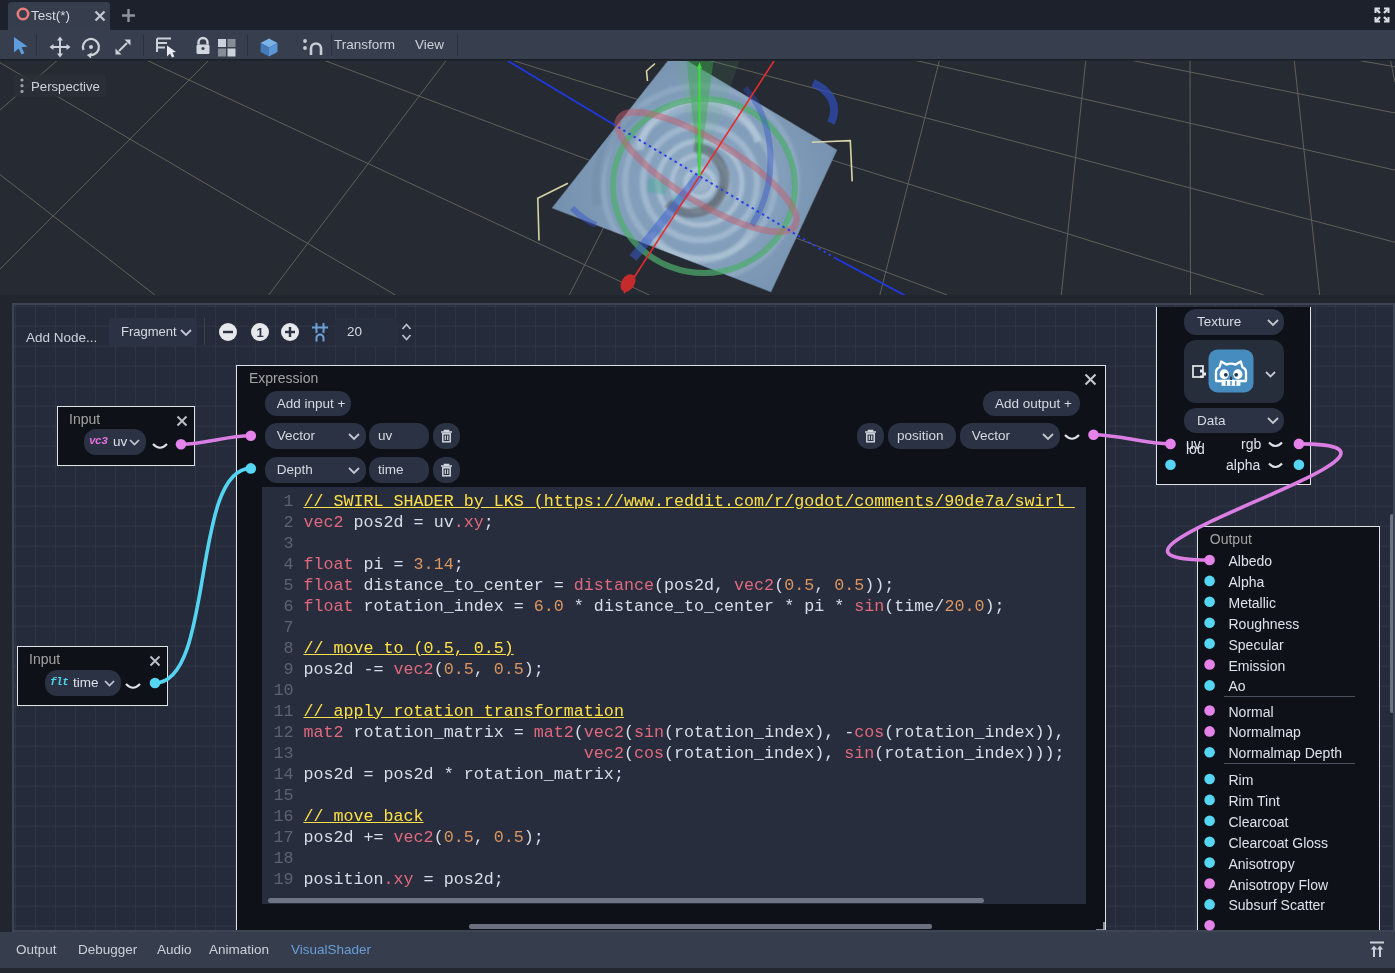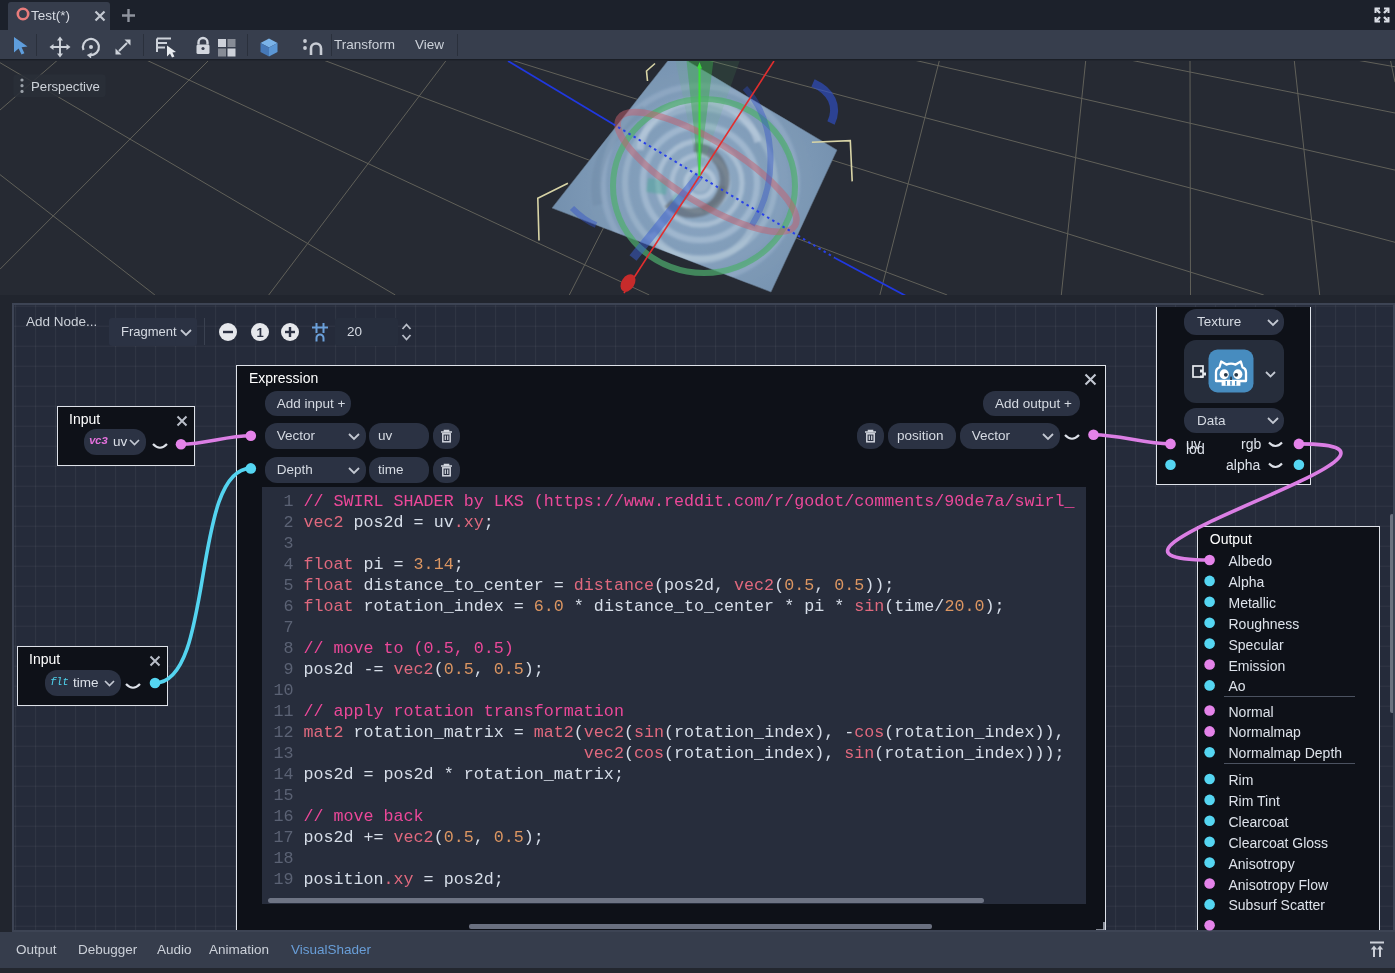--- a/index.html
+++ b/index.html
@@ -11,31 +11,31 @@
 #tab .ttl{position:absolute;left:23px;top:6px;font-size:13.5px;color:#d5d9e1;}
 #toolbar{position:absolute;left:0;top:30px;width:1395px;height:30px;background:#373e4d;border-bottom:1.5px solid #1a1e26;}
 .tbtext{position:absolute;top:7px;font-size:13.5px;color:#ccd1d9;}
 .vsep{position:absolute;top:4px;width:1px;height:22px;background:#2a303c;}
 #viewport{position:absolute;left:0;top:61px;width:1395px;height:234px;}
 #graph{position:absolute;left:12px;top:303px;width:1383px;height:629px;border:2px solid #3d4454;background-color:#252b3a;
 background-image:linear-gradient(rgba(255,255,255,0.05) 1px,transparent 1px),linear-gradient(90deg,rgba(255,255,255,0.05) 1px,transparent 1px);
 background-size:20px 20px;background-position:1.1px 0.7px;overflow:hidden;}
 .gbtn{position:absolute;background:#2b3243;border-radius:3px;color:#d5dae2;font-size:13.5px;}
 .node{position:absolute;background:#0e1118;border:1.5px solid #dee2e9;}
-.ntitle{position:absolute;font-size:14px;color:#ffffff;}
+.ntitle{position:absolute;font-size:14px;color:#a3a3a3;}
 .widget{position:absolute;background:#2b3243;border-radius:12px;color:#d5dae2;font-size:13.5px;}
 .plabel{position:absolute;font-size:14px;color:#dde2ea;}
 #statusbar{position:absolute;left:0;top:932px;width:1395px;height:36px;background:#363d4c;}
 #statusbar .it{position:absolute;top:10px;font-size:13.5px;color:#ccd1d9;}
 #understrip{position:absolute;left:0;top:968px;width:1395px;height:5px;background:#23272f;}
 pre.code{position:absolute;margin:0;font-family:"Liberation Mono",monospace;font-size:16.7px;line-height:21px;color:#d6dde8;white-space:pre;}
 pre.code .ln{color:#5b6274;}
 pre.code .kw{color:#e0697e;}
 pre.code .nm{color:#dc9662;}
-pre.code .cm{color:#ec4899;}
+pre.code .cm{color:#fde047;text-decoration:underline;}
 </style>
 </head>
 <body>
 <div id="page">
 
 <div id="tabbar">
  <div id="tab">
   <svg class="abs" style="left:6px;top:3px" width="18" height="18">
           <circle cx="9" cy="9" r="5.2" fill="none" stroke="#e87c7c" stroke-width="2.6"></circle>
         </svg>
@@ -205,21 +205,21 @@
  <rect x="13.5" y="74.5" width="92" height="22.5" rx="3" fill="#2a2f38" opacity="0.85"></rect>
  <g fill="#9aa0a8">
   <circle cx="22" cy="80" r="1.6"></circle>
         <circle cx="22" cy="85.7" r="1.6"></circle>
         <circle cx="22" cy="91.4" r="1.6"></circle>
  </g>
  <text x="31" y="90.5" font-size="13.2" fill="#cdd2d9" font-family="Liberation Sans, sans-serif">Perspective</text>
 </svg>
 <div id="graph">
 
- <span class="abs" style="left:12px;top:9px;font-size:13.5px;color:#ccd1d9">Add Node...</span>
+ <span class="abs" style="left:12px;top:25px;font-size:13.5px;color:#ccd1d9">Add Node...</span>
  <div class="gbtn" style="left:95px;top:13px;width:88px;height:28px;">
    <span class="abs" style="left:12px;top:6px;font-size:13px">Fragment</span>
    <svg class="abs" style="left:70px;top:10px" width="14" height="9">
           <polyline points="2,2 7,7 12,2" stroke="#c3c8d2" stroke-width="1.8" fill="none"></polyline>
         </svg>
  </div>
  <div class="abs" style="left:190px;top:13px;width:1px;height:27px;background:#3a4150"></div>
  <svg class="abs" style="left:204px;top:17px" width="20" height="20">
         <circle cx="10" cy="10" r="9" fill="#e6e8ec"></circle>
         <rect x="5" y="8.8" width="10" height="2.4" fill="#2b3143"></rect>
@@ -263,21 +263,21 @@
           <path d="M2,3 Q9,10.5 16,3" stroke="#dde1e8" stroke-width="2.2" fill="none"></path>
         </svg>
  </div>
 
  <div class="node" style="left:3px;top:341px;width:151px;height:60px;">
   <span class="ntitle" style="left:11px;top:4px">Input</span>
   <svg class="abs" style="left:130px;top:7px" width="14" height="14">
           <path d="M2.5,2.5 L11.5,11.5 M11.5,2.5 L2.5,11.5" stroke="#b9bec8" stroke-width="2" fill="none"></path>
         </svg>
   <div class="widget" style="left:27px;top:23px;width:76px;height:26px;">
-    <span class="abs" style="left:5px;top:6px;font-family:'Liberation Mono',monospace;font-style:italic;font-weight:normal;font-size:11px;color:#4fd2ec;letter-spacing:-0.5px">flt</span>
+    <span class="abs" style="left:5px;top:6px;font-family:'Liberation Mono',monospace;font-style:italic;font-weight:bold;font-size:11px;color:#4fd2ec;letter-spacing:-0.5px">flt</span>
     <span class="abs" style="left:28px;top:5px;color:#dce0e8">time</span>
     <svg class="abs" style="left:58px;top:9px" width="13" height="9">
             <polyline points="2,2 6.5,6.5 11,2" stroke="#c3c8d2" stroke-width="1.7" fill="none"></polyline>
           </svg>
   </div>
   <svg class="abs" style="left:106px;top:34px" width="18" height="12">
           <path d="M2,3 Q9,10.5 16,3" stroke="#dde1e8" stroke-width="2.2" fill="none"></path>
         </svg>
  </div>
 

